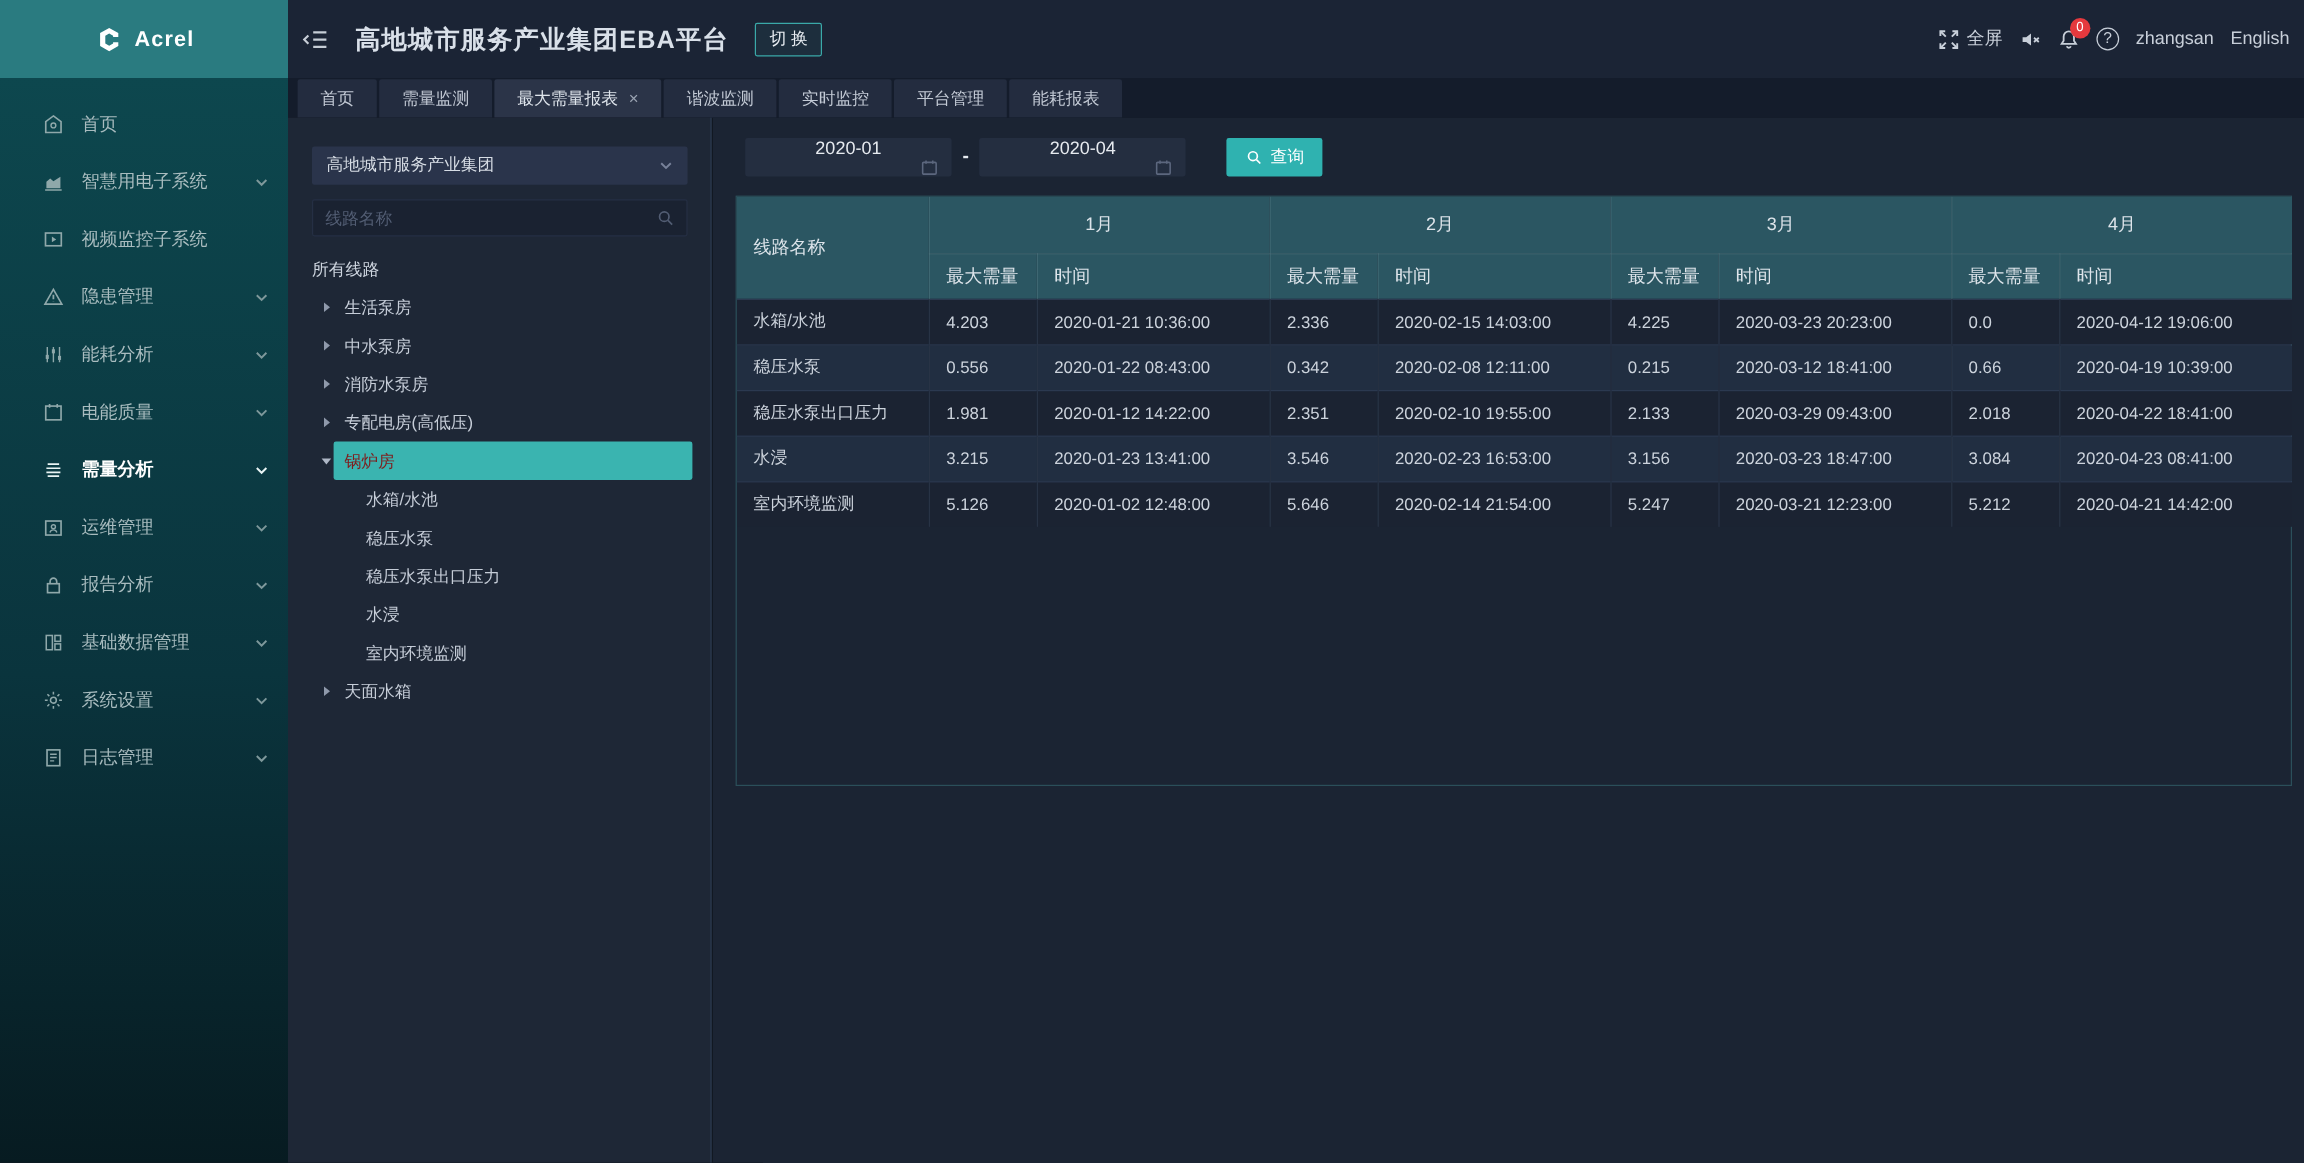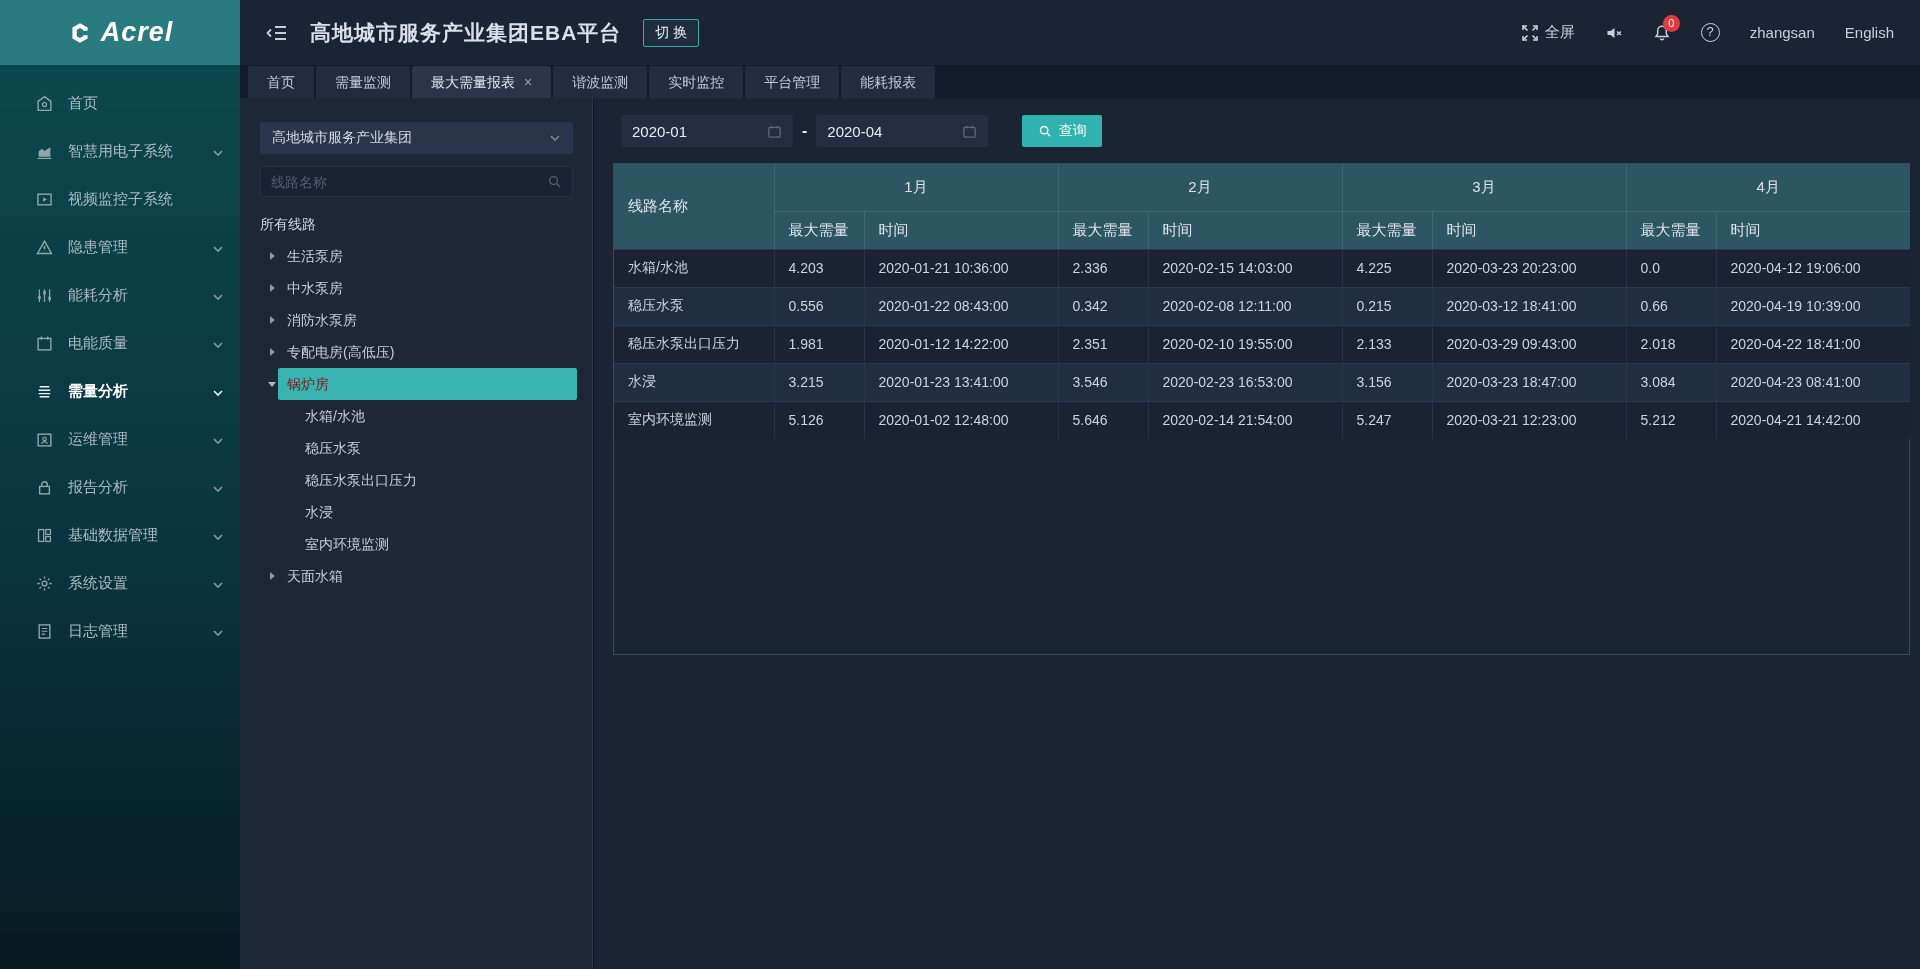--- a/index.html
+++ b/index.html
@@ -4,29 +4,29 @@
 <style>
   * { box-sizing: border-box; margin: 0; padding: 0; }
   html,body { width:1920px; height:969px; overflow:hidden; }
   body {
     font-family: "Liberation Sans", "DejaVu Sans", sans-serif;
     background:#10161f; color:#ccd3dc; position:relative;
   }
   
   .logo-block{ position:absolute; left:0; top:0; width:240px; height:65px;
     background:#2a7b80; display:flex; align-items:center; justify-content:center; gap:8px; }
-  .logo-text{ color:#fff; font-size:27px; font-weight:bold; font-style:italic; letter-spacing:1px;text-align:center; }
+  .logo-text{ color:#fff; font-size:18px; font-weight:bold; letter-spacing:1px;text-align:center; }
   .header{ position:absolute; left:240px; top:0; right:0; height:65px; background:#1b2435;
-    display:flex; align-items:center; padding:0 26px; }
+    display:flex; align-items:center; padding:0 12px; }
   .collapse-btn{ width:22px; height:22px; margin-right:22px; cursor:pointer; color:#c6cdd6; }
   .app-title{ font-size:21px; font-weight:bold; color:#d9e0e9; letter-spacing:1px; }
   .switch-btn{ margin-left:22px; border:1px solid #3aa9a9; background:rgba(58,169,169,0.08);
     color:#e8edf2; font-size:14px; padding:4px 11px; border-radius:2px; cursor:pointer;
     font-family:inherit; }
-  .header-right{ margin-left:auto; display:flex; align-items:center; gap:30px;
+  .header-right{ margin-left:auto; display:flex; align-items:center; gap:14px;
     color:#c8cfd9; font-size:15px; }
   .h-item{ display:flex; align-items:center; gap:6px; cursor:pointer; }
   .h-icon{ width:18px; height:18px; color:#c8cfd9; }
   .bell-wrap{ position:relative; }
   .badge{ position:absolute; top:-9px; left:10px; min-width:17px; height:17px; border-radius:9px;
     background:#e5393e; color:#fff; font-size:11px; line-height:17px; text-align:center; padding:0 4px; }
   .help-circle{ width:19px; height:19px; border:1.5px solid #c8cfd9; border-radius:50%;
     font-size:13px; line-height:16px; text-align:center; color:#c8cfd9; }
   
   .sidebar{ position:absolute; left:0; top:65px; width:240px; bottom:0;
@@ -64,21 +64,21 @@
   .tree-row .arr{ width:12px; margin-left:26px; flex:none; display:flex; align-items:center; justify-content:center; }
   .arr-right{ width:0; height:0; border-left:5px solid #8f99ab; border-top:4px solid transparent; border-bottom:4px solid transparent; }
   .arr-down{ width:0; height:0; border-top:5px solid #aeb7c6; border-left:4px solid transparent; border-right:4px solid transparent; }
   .tree-row .lbl{ flex:1; margin-right:15px; padding-left:9px; height:32px; line-height:32px; border-radius:2px; white-space:nowrap; overflow:hidden; }
   .tree-row .lbl.selected{ background:#3ab4b0; color:#7f1d1d; }
   .tree-row.child .lbl{ margin-left:56px; padding-left:9px; }
   
   .main{ position:absolute; left:594px; top:98px; right:0; bottom:0; background:#1b2433; }
   .query-row{ position:absolute; left:27px; top:17px; display:flex; align-items:center; }
   .date-input{ width:172px; height:32px; background:#242e40; border-radius:2px; display:flex;
-    align-items:center; padding:0 11px; font-size:15px; color:#e6eaef; cursor:pointer; }
+    align-items:center; padding:0 11px; font-size:15px; color:#e6eaef; cursor:pointer;flex-direction:column; }
   .date-input .cal{ margin-left:auto; width:15px; height:15px; color:#5c677e; }
   .dash{ color:#e6eaef; margin:0 9px; font-weight:bold; }
   .query-btn{ margin-left:34px; width:80px; height:32px; background:#2fb2b0; border:none; border-radius:2px;
     color:#fff; font-size:14px; display:flex; align-items:center; justify-content:center; gap:7px;
     cursor:pointer; font-family:inherit; }
   .query-btn .s-ic{ width:14px; height:14px; color:#fff; }
   .content-box{ position:absolute; left:19px; top:65px; width:1297px; height:492px;
     border:1px solid #2b4f5a; }
   table{ width:100%; border-collapse:collapse; table-layout:fixed; }
   thead th{ background:#2b5662; color:#dde4ea; font-weight:normal; font-size:15px; text-align:left;

